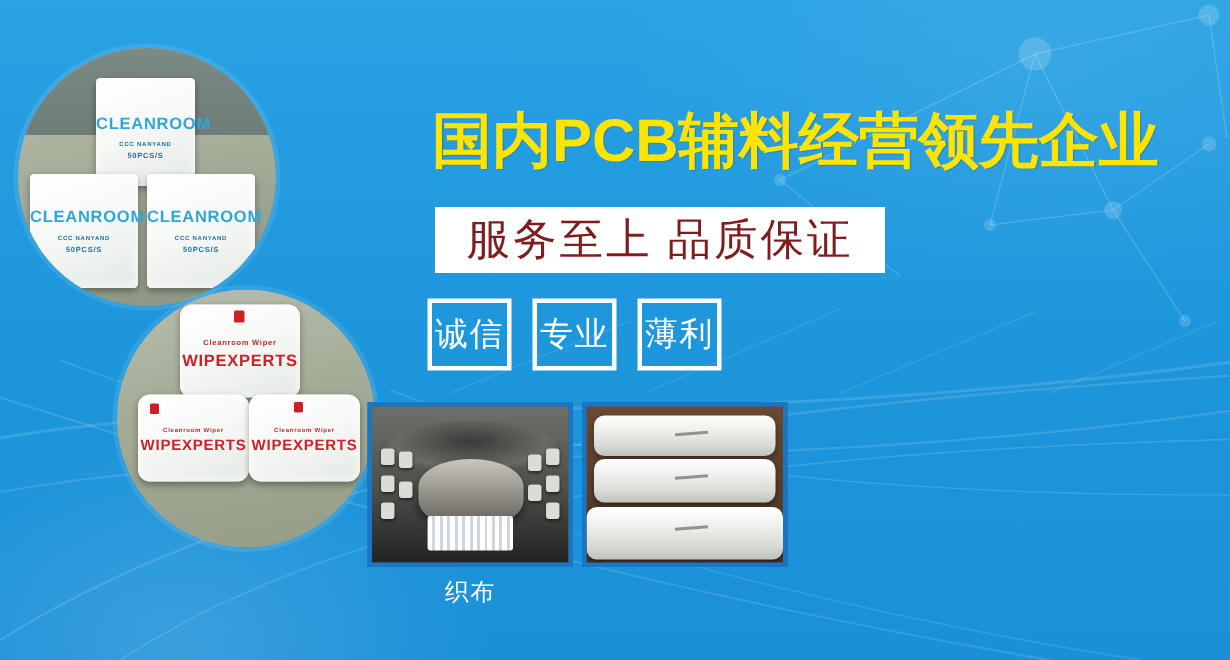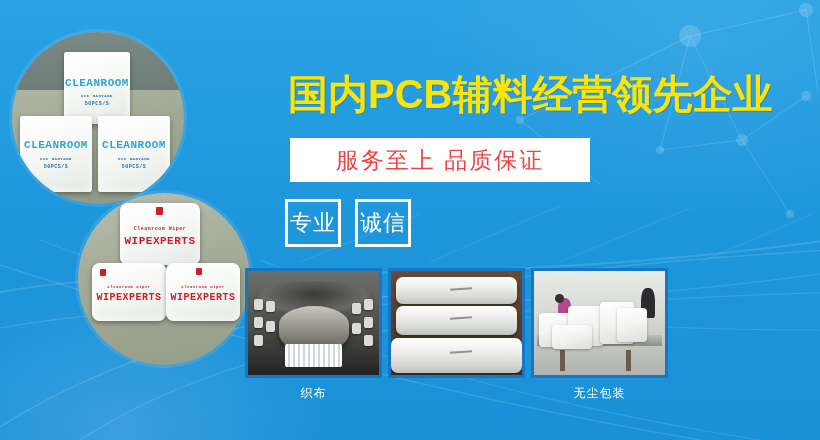--- a/index.html
+++ b/index.html
@@ -16,21 +16,20 @@
       linear-gradient(180deg,#2aa2e4 0%,#1e97dc 45%,#1a90d8 100%);
   }
 
   
   .bg-layer{position:absolute;inset:0;pointer-events:none;}
 
   
   .circle{
     position:absolute;border-radius:50%;overflow:hidden;
     box-shadow:0 0 0 3px rgba(255,255,255,.10);
-    font-family:Liberation Mono, monospace;
   }
   #circle-cleanroom{left:12px;top:32px;width:172px;height:172px;}
   #circle-wipexperts{left:78px;top:193px;width:172px;height:172px;}
   .photo-bg{position:absolute;inset:0;}
 
   
   .surface{
     position:absolute;inset:0;
     background:linear-gradient(170deg,#b9bfb0 0%,#a8b09c 40%,#97a08c 75%,#8c9682 100%);
   }
@@ -64,41 +63,41 @@
     position:absolute;left:288px;top:72px;width:500px;
     font-size:40px;font-weight:bold;color:#ffe400;
     letter-spacing:0px;line-height:1.12;white-space:nowrap;
     text-shadow:1px 1px 0 rgba(0,60,110,.18);
   }
   #subtitle-bar{
     position:absolute;left:290px;top:138px;width:300px;height:44px;
     background:#ffffff;display:flex;align-items:center;justify-content:center;
   }
   #subtitle-text{
-    font-size:23px;color:#ef4444;letter-spacing:2px;white-space:nowrap;
+    font-size:29px;color:#7f1d1d;letter-spacing:2px;white-space:nowrap;
   }
 
   
   #tags{position:absolute;left:285px;top:199px;display:flex;gap:14px;}
   .tag{
     width:56px;height:48px;border:3px solid #ffffff;
     display:flex;align-items:center;justify-content:center;
     font-size:22px;color:#ffffff;letter-spacing:1px;white-space:nowrap;
     box-sizing:border-box;
   }
 
   
   #photo-strip{position:absolute;left:245px;top:268px;display:flex;gap:6px;}
   .photo-cell{width:137px;}
   .photo-frame{
     width:137px;height:110px;border:3px solid #1877c4;box-sizing:border-box;
     overflow:hidden;position:relative;background:#5a5a5a;
   }
   .caption{
-    margin-top:7px;text-align:center;color:#ffffff;font-size:12px;
+    margin-top:7px;text-align:center;color:#ffffff;font-size:16px;
     letter-spacing:1px;white-space:nowrap;
   }
 
   
   .km-bg{position:absolute;inset:0;background:linear-gradient(180deg,#6d6f6b 0%,#4c4e4b 55%,#222 100%);}
   .km-drum{
     position:absolute;left:50%;top:34%;transform:translateX(-50%);
     width:70px;height:46px;border-radius:50%/40%;
     background:linear-gradient(180deg,#c9c6bd,#8a877e 60%,#5d5b55);
     box-shadow:0 3px 6px rgba(0,0,0,.5);
@@ -242,22 +241,23 @@
     </div>
   </div>
 
   <div id="headline">国内PCB辅料经营领先企业</div>
 
   <div id="subtitle-bar">
     <span id="subtitle-text">服务至上 品质保证</span>
   </div>
 
   <div id="tags">
+    <div class="tag">诚信</div>
     <div class="tag">专业</div>
-    <div class="tag">诚信</div>
+    <div class="tag">薄利</div>
   </div>
 
   <div id="photo-strip">
 
     <div class="photo-cell">
       <div class="photo-frame">
         <div class="km-bg"></div>
         <div class="km-ring"></div>
         <div class="km-drum"></div>
         <div class="km-spool" style="left:6px;top:28px;"></div>
@@ -284,32 +284,15 @@
         <div class="roll" style="top:34%;height:28%;">
           <div class="roll-mark"></div>
         </div>
         <div class="roll" style="top:64%;height:34%;left:0;right:0;">
           <div class="roll-mark"></div>
         </div>
       </div>
     </div>
 
 
-    <div class="photo-cell">
-      <div class="photo-frame">
-        <div class="pk-bg"></div>
-        <div class="pk-person" style="left:18%;top:26%;width:13px;height:22px;background:#b24a8c;"></div>
-        <div class="pk-person" style="left:16%;top:22%;width:9px;height:9px;border-radius:50%;background:#3a2e2a;"></div>
-        <div class="pk-person" style="right:8%;top:16%;width:14px;height:30px;background:#2b2b30;"></div>
-        <div class="pk-table"></div>
-        <div class="pk-leg" style="left:20%;"></div>
-        <div class="pk-leg" style="right:26%;"></div>
-        <div class="pk-bale" style="left:4%;top:40%;width:34px;height:34px;"></div>
-        <div class="pk-bale" style="left:26%;top:34%;width:36px;height:40px;"></div>
-        <div class="pk-bale" style="left:50%;top:30%;width:34px;height:42px;"></div>
-        <div class="pk-bale" style="right:14%;top:36%;width:30px;height:34px;"></div>
-        <div class="pk-bale" style="left:14%;top:52%;width:40px;height:24px;"></div>
-      </div>
-      <div class="caption">无尘包装</div>
-    </div>
 
   </div>
 </div>
 
 </body></html>

